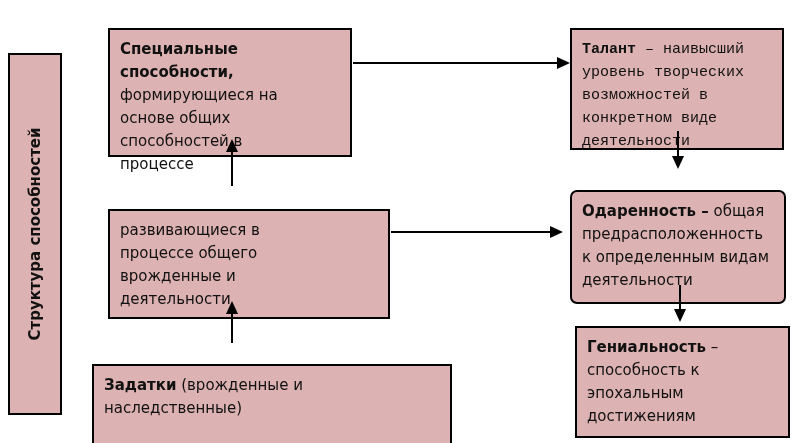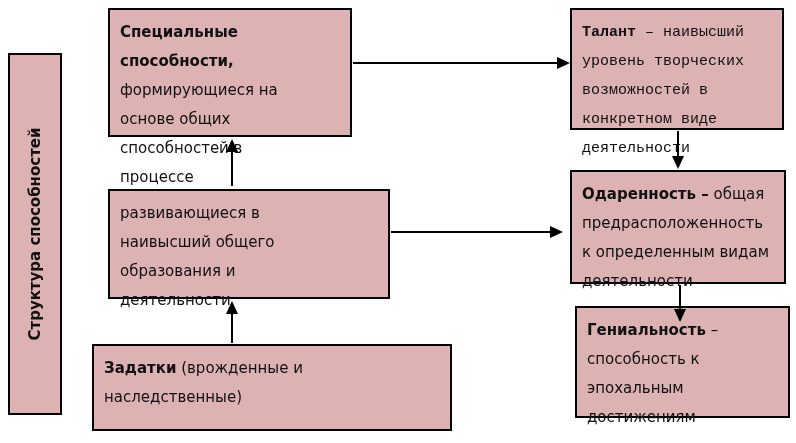--- a/index.html
+++ b/index.html
@@ -10,22 +10,23 @@
     color: #111;
   }
   .canvas {
     position: relative; width: 796px; height: 443px;
     background: #fff; overflow: hidden;
   }
   .box {
     position: absolute;
     background: var(--box-fill, #ddb2b2);
     border: 2px solid var(--box-border, #000);
-    font-size: 15px; line-height: 29px;
+    font-size: 15px; line-height: 23px;
     padding: 8px 10px;
+    margin-top: 20px;
   }
   .term { font-weight: bold; }
   .term.block { display: block; }
 
   
   .vbar {
     position: absolute; left: 8px; top: 53px; width: 54px; height: 362px;
     background: var(--box-fill, #ddb2b2);
     border: 2px solid var(--box-border, #000);
   }
@@ -34,21 +35,21 @@
     transform: translate(-50%, -50%) rotate(-90deg);
     white-space: nowrap;
     font-size: 15px; font-weight: bold;
   }
 
   
   .box-special      { left: 108px; top: 8px;   width: 244px; height: 129px; }
   .box-general      { left: 108px; top: 189px; width: 282px; height: 110px; }
   .box-inclinations { left: 92px; top: 344px; width: 360px; height: 87px;  }
   .box-talent       { left: 570px; top: 8px;   width: 214px; height: 122px; font-family: Liberation Mono, monospace; }
-  .box-giftedness   { left: 570px; top: 170px; width: 216px; height: 114px; }
+  .box-giftedness   { left: 570px; top: 170px; width: 216px; height: 114px; border-radius: 7px; }
   .box-genius       { left: 575px; top: 306px; width: 215px; height: 112px; }
 
   
   .box-special .box-text      { max-width: 195px; }
   .box-general .box-text      { max-width: 215px; }
   .box-inclinations .box-text { max-width: 200px; }
   .box-talent .box-text       { max-width: 175px; }
   .box-giftedness .box-text   { max-width: 195px; }
   .box-genius .box-text       { max-width: 145px; }
 
@@ -78,21 +79,21 @@
 
   <div class="vbar">
     <span class="vtext">Структура способностей</span>
   </div>
 
   <div class="box box-special">
     <div class="box-text"><span class="term block">Специальные способности,</span><span>формирующиеся на основе общих способностей в процессе</span></div>
   </div>
 
   <div class="box box-general">
-    <div class="box-text"><span>развивающиеся в наивысший общего образования и деятельности</span></div>
+    <div class="box-text"><span>развивающиеся в процессе общего врожденные и деятельности</span></div>
   </div>
 
   <div class="box box-inclinations">
     <div class="box-text"><span class="term">Задатки</span><span> (врожденные и наследственные)</span></div>
   </div>
 
   <div class="box box-talent">
     <div class="box-text"><span class="term">Талант</span><span> – наивысший уровень творческих возможностей в конкретном виде деятельности</span></div>
   </div>
 

